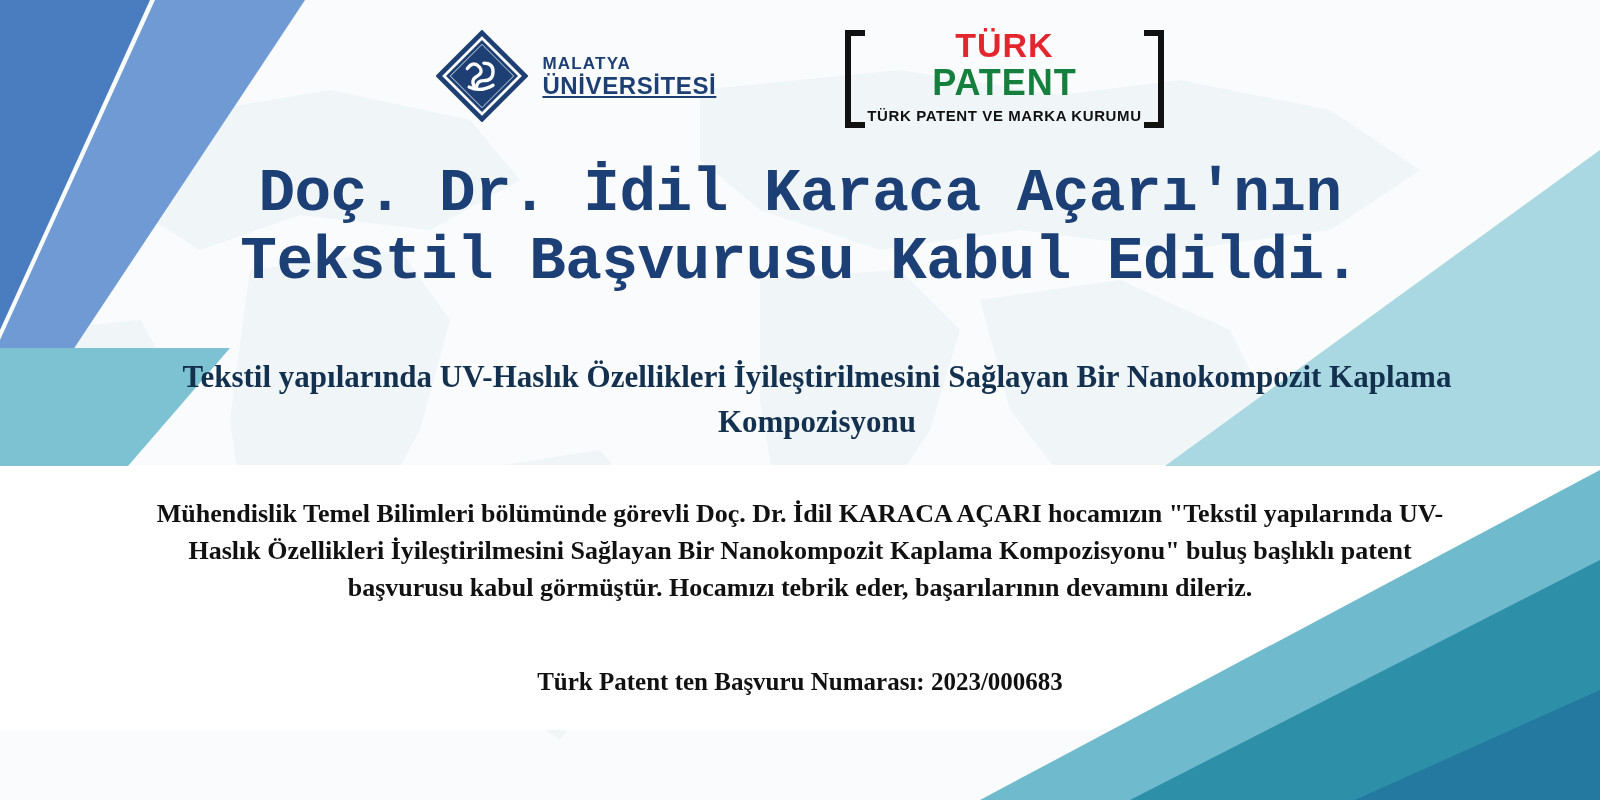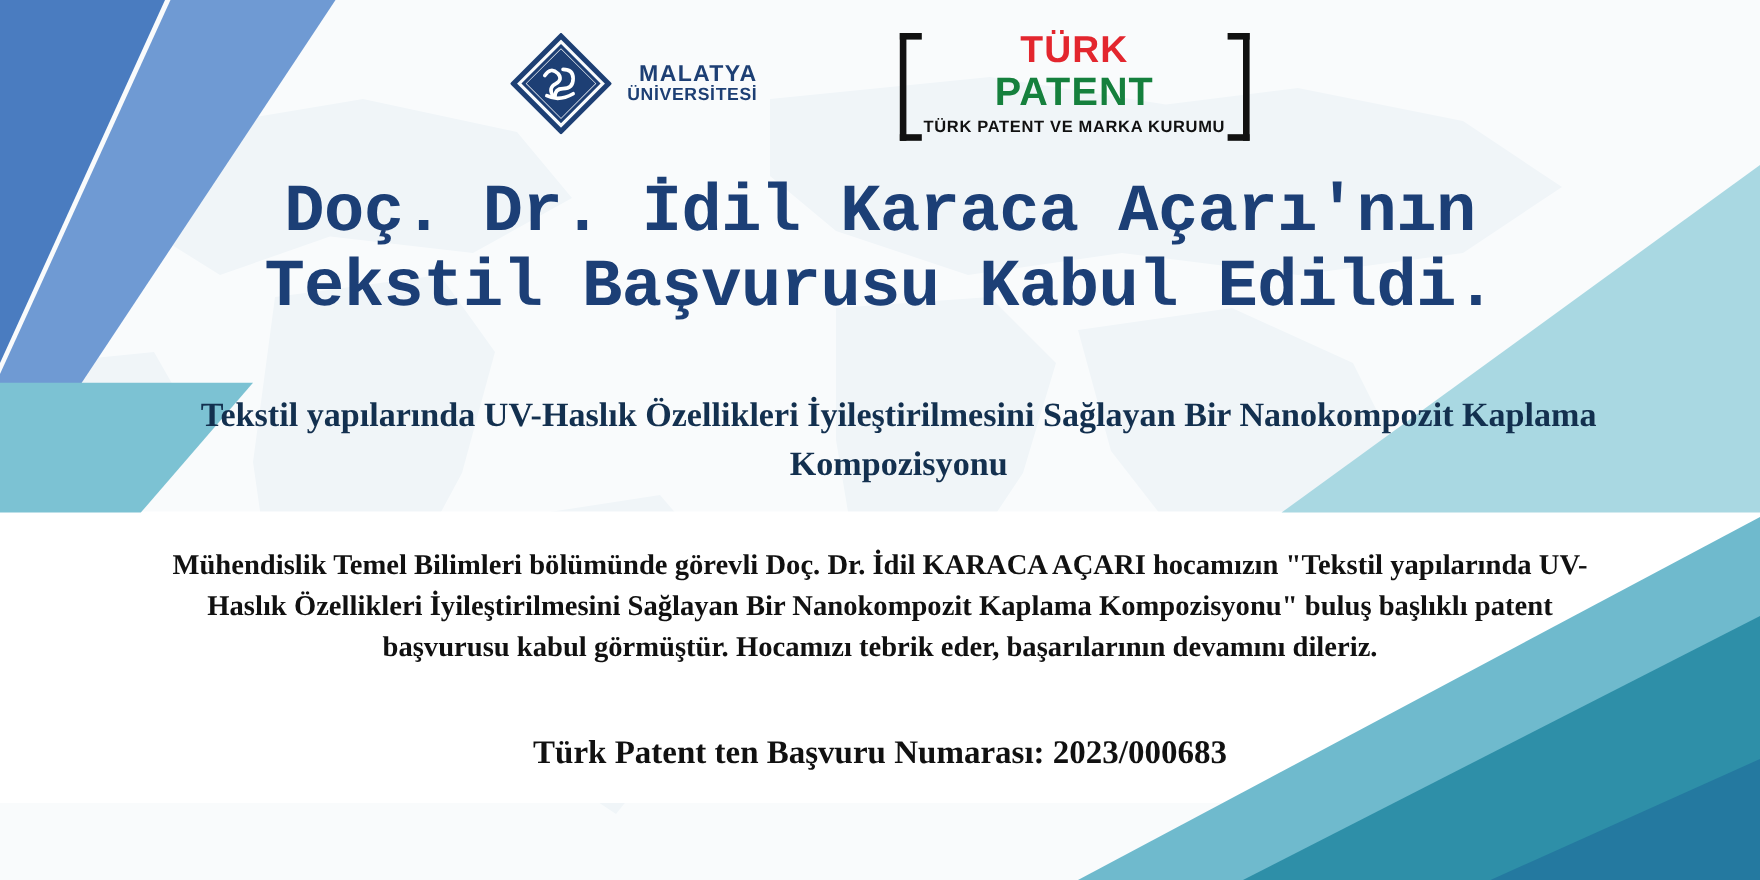--- a/index.html
+++ b/index.html
@@ -83,34 +83,34 @@
     height: 92px;
     flex: 0 0 auto;
   }
   .logo-mtu .words {
     font-family: "Liberation Sans", sans-serif;
     color: #1d3f74;
     line-height: 1.05;
     text-align: left;
   }
   .logo-mtu .w1 {
-    font-size: 21px;
+    font-size: 17px;
     font-weight: bold;
     letter-spacing: 1.2px;
-    text-align: right;
   }
   .logo-mtu .w2 {
     font-size: 26px;
     font-weight: bold;
     letter-spacing: 0.6px;
   }
   .logo-mtu .w3 {
-    font-size: 16px;
+    font-size: 24px;
     font-weight: bold;
     letter-spacing: 0.6px;
+    text-decoration: underline;
   }
 
   .logo-tp {
     text-align: center;
     position: relative;
     padding: 0 22px;
     margin-left: 19px;
   }
   .logo-tp .bracket {
     position: absolute;
@@ -198,21 +198,21 @@
   }
 
   .appno {
     position: absolute;
     top: 668px;
     left: 0;
     width: 100%;
     text-align: center;
     font-family: "Liberation Serif", serif;
     font-weight: bold;
-    font-size: 30px;
+    font-size: 25px;
     color: #111111;
   }
 </style>
 </head>
 <body>
 
 <div class="poster">
 
   <div class="map-bg">
     <svg viewBox="0 0 1600 800" preserveAspectRatio="xMidYMid slice" aria-hidden="true">

